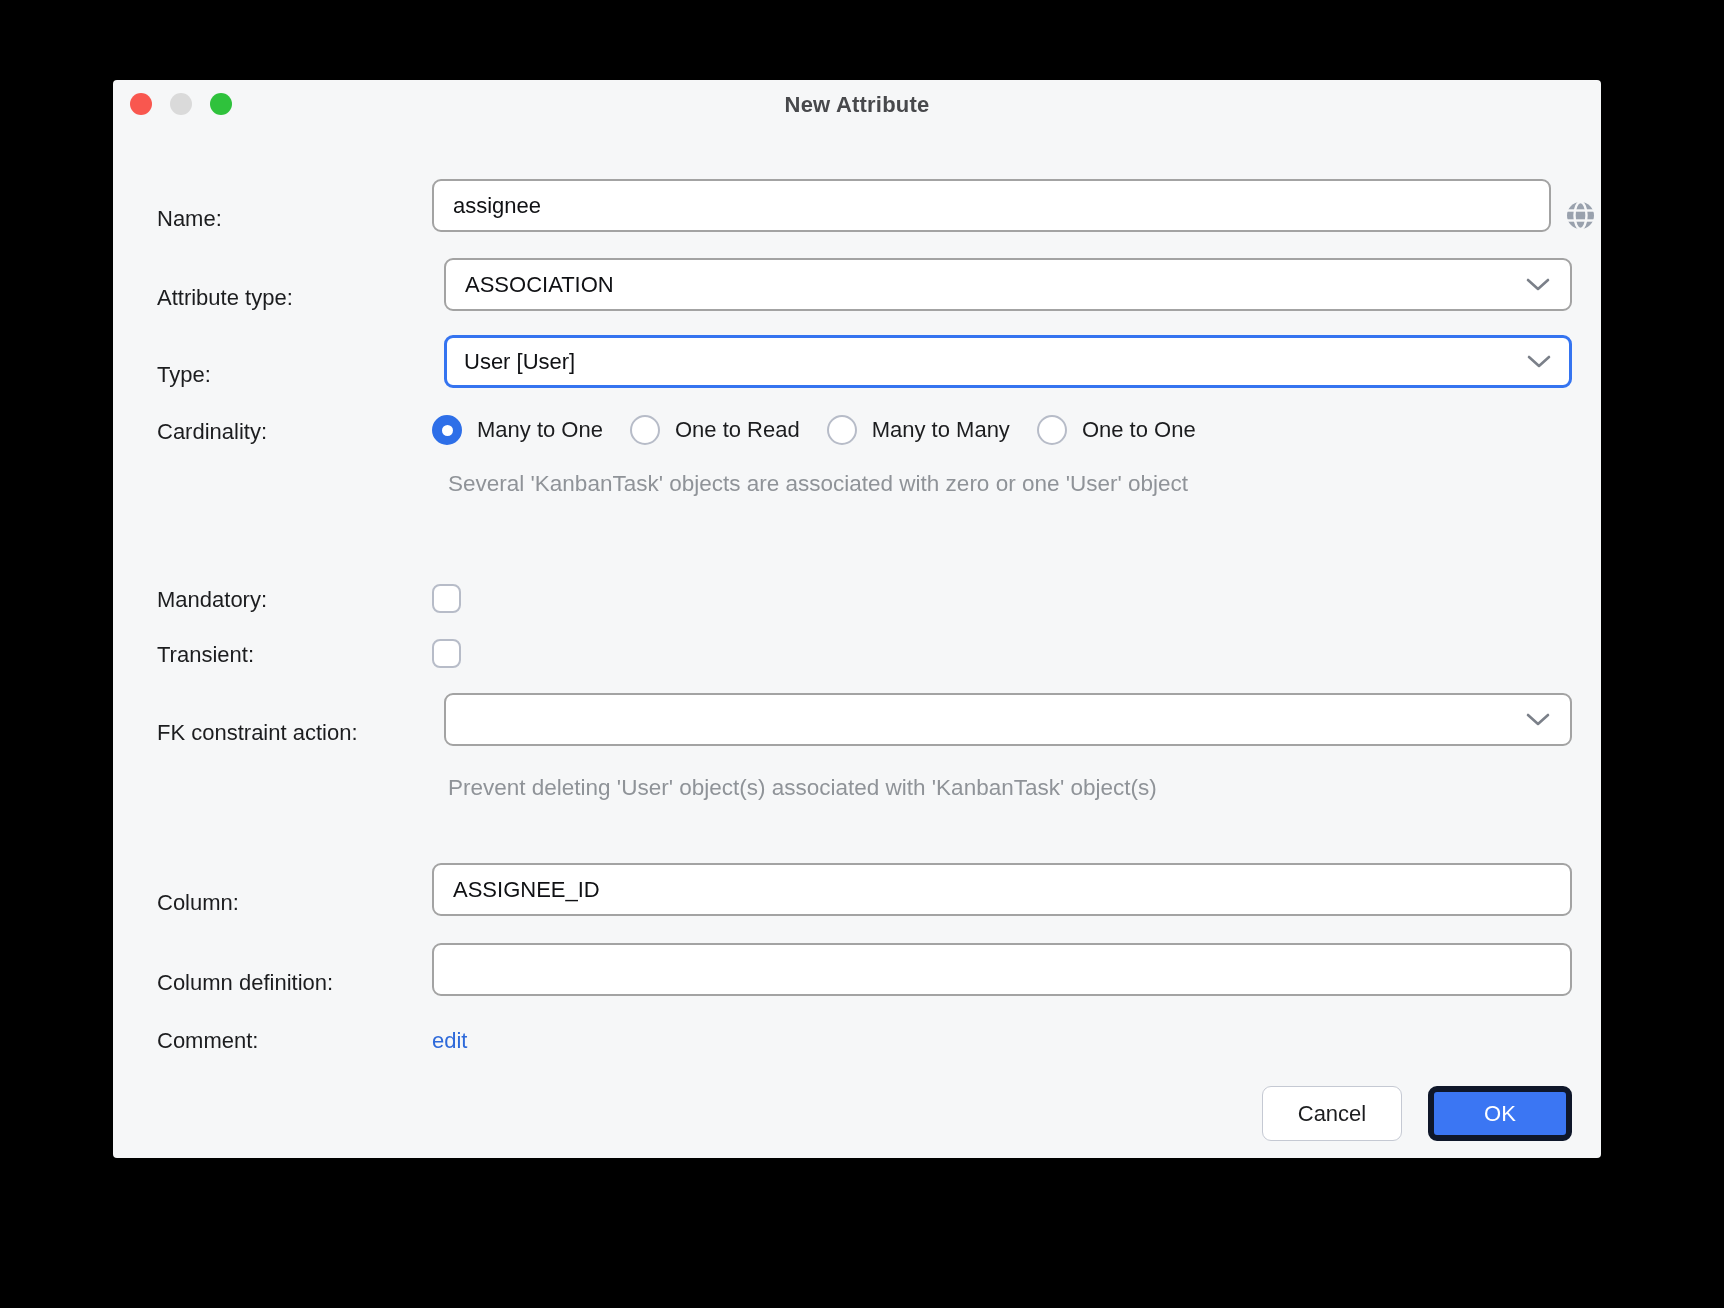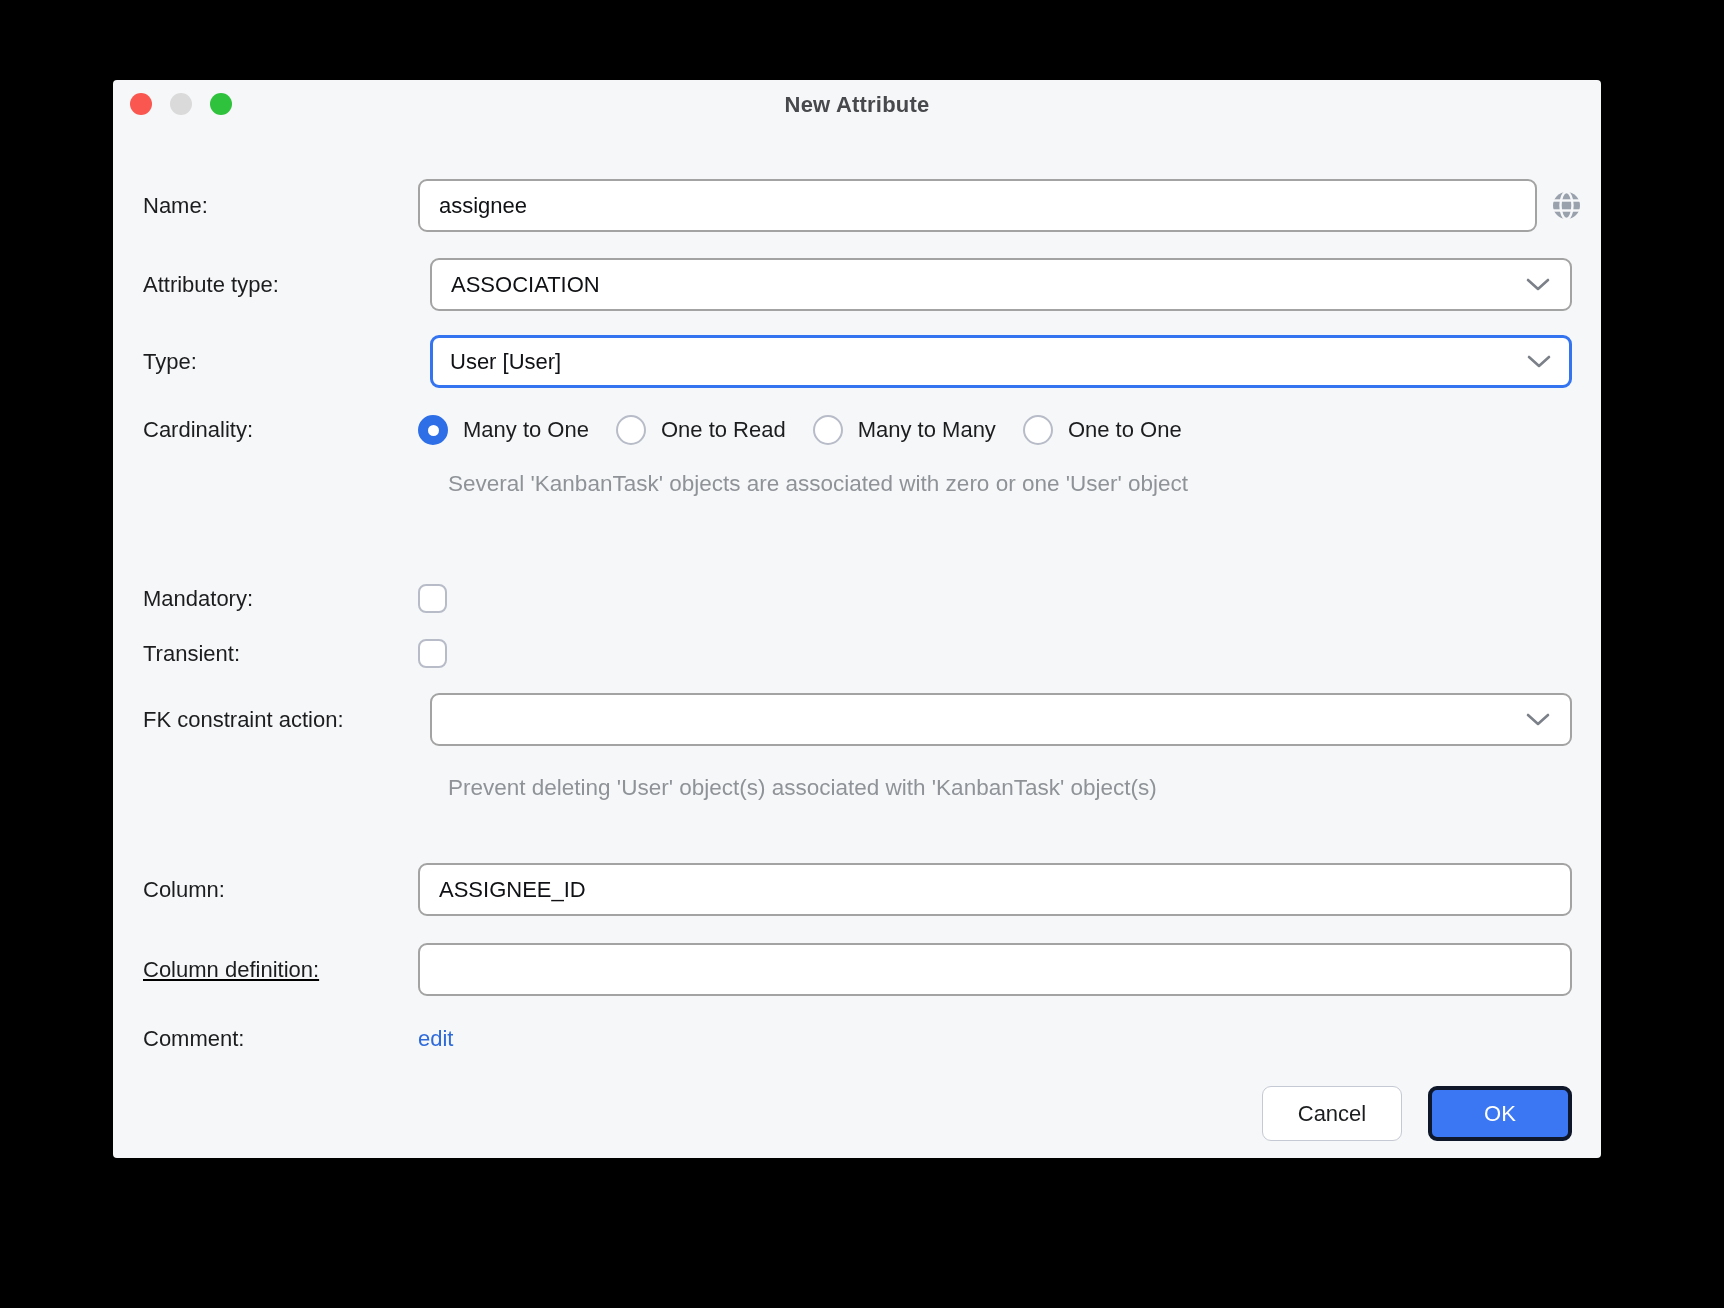--- a/index.html
+++ b/index.html
@@ -13,21 +13,21 @@
   .titlebar { position:absolute; top:0; left:0; right:0; height:50px;
               display:flex; align-items:center; justify-content:center; }
   .title { font-size:22px; font-weight:700; color:#48494c; letter-spacing:.2px; }
   .lights { position:absolute; left:17px; top:13px; display:flex; gap:18px; }
   .light { width:22px; height:22px; border-radius:50%; }
   .light.close { background:#f9574f; }
   .light.min   { background:#dadada; }
   .light.zoom  { background:#2fc23c; }
 
   
-  .row { position:absolute; left:30px; right:29px; display:flex; align-items:center; }
+  .row { position:absolute; left:44px; right:29px; display:flex; align-items:flex-end; }
   .lbl { width:275px; flex:none; font-size:22px; color:#1c1d1f; }
 
   .field { height:53px; background:#fff; border:2px solid #a3a3a3; border-radius:9px;
            display:flex; align-items:center; padding:0 19px; font-size:22px; color:#101114;
            flex:1 1 auto; }
   input.field { outline:none; font-family:inherit; }
   .field.name-input { flex:none; width:1119px; }
   .dropdown { justify-content:space-between; cursor:default;margin-left:12px; }
   .dropdown.focused { border:3px solid #3574f0; padding:0 17px; }
   .chevron { flex:none; margin-left:14px; display:flex; align-items:center; }
@@ -50,21 +50,21 @@
 
   .hint { position:absolute; left:335px; font-size:22.5px; color:#8f9398; white-space:nowrap; }
 
   .link { font-size:22px; color:#2e6ada; cursor:pointer; }
 
   
   .btn-row { position:absolute; right:29px; top:1006px; display:flex; gap:26px;padding-left:35px; }
   .btn { height:55px; border-radius:9px; font-size:22px; display:flex; align-items:center;
          justify-content:center; cursor:default; font-family:inherit; }
   .btn.cancel { width:140px; background:#fff; border:1px solid #c5c9d3; color:#1c1d1f; }
-  .btn.ok { width:144px; background:#3b76f3; border:4px solid #0f172a; color:#fff; }
+  .btn.ok { width:144px; background:#3b76f3; border:6px solid #0f172a; color:#fff; }
 </style>
 </head>
 <body>
 
 <div class="dialog">
 
   <div class="titlebar">
     <div class="lights">
       <span class="light close"></span>
       <span class="light min"></span>
@@ -155,21 +155,21 @@
     </div>
   </div>
 
   <div class="hint" style="top:695px;">Prevent deleting 'User' object(s) associated with 'KanbanTask' object(s)</div>
 
   <div class="row" style="top:783px;">
     <div class="lbl">Column:</div>
     <input class="field" value="ASSIGNEE_ID" style="">
   </div>
 
-  <div class="row" style="top:863px;text-decoration:underline;">
+  <div class="row" style="top:863px;">
     <div class="lbl">Column definition:</div>
     <input class="field" value="" style="">
   </div>
 
   <div class="row" style="top:944px; height:30px;">
     <div class="lbl">Comment:</div>
     <span class="link">edit</span>
   </div>
 
   <div class="btn-row">

